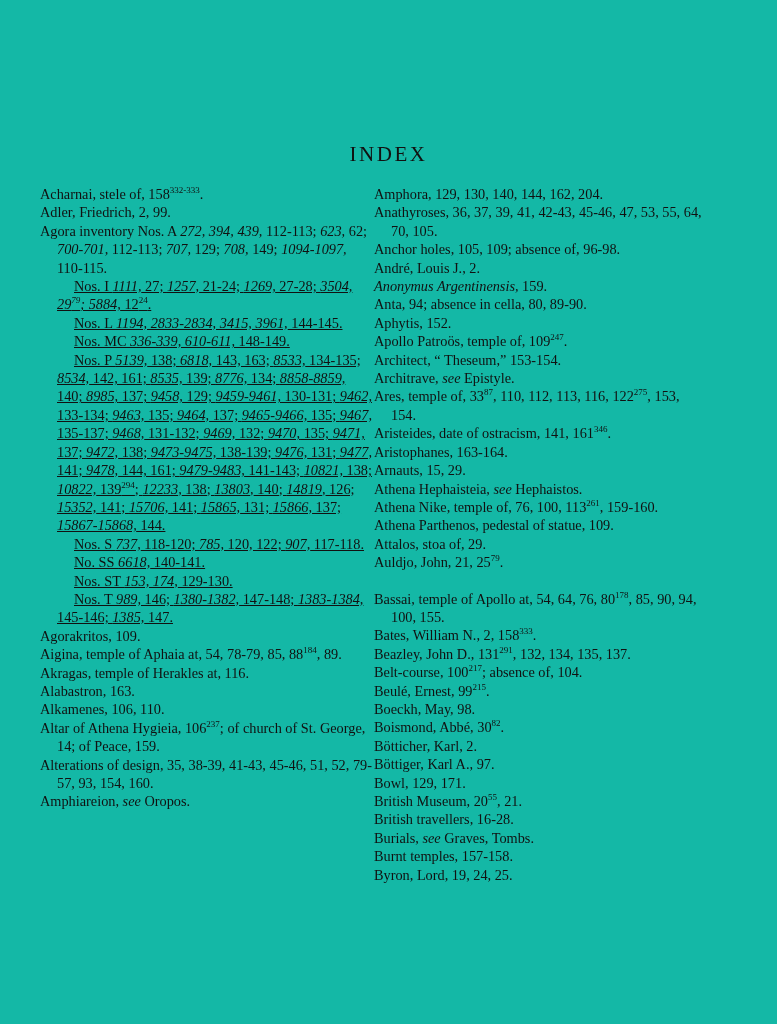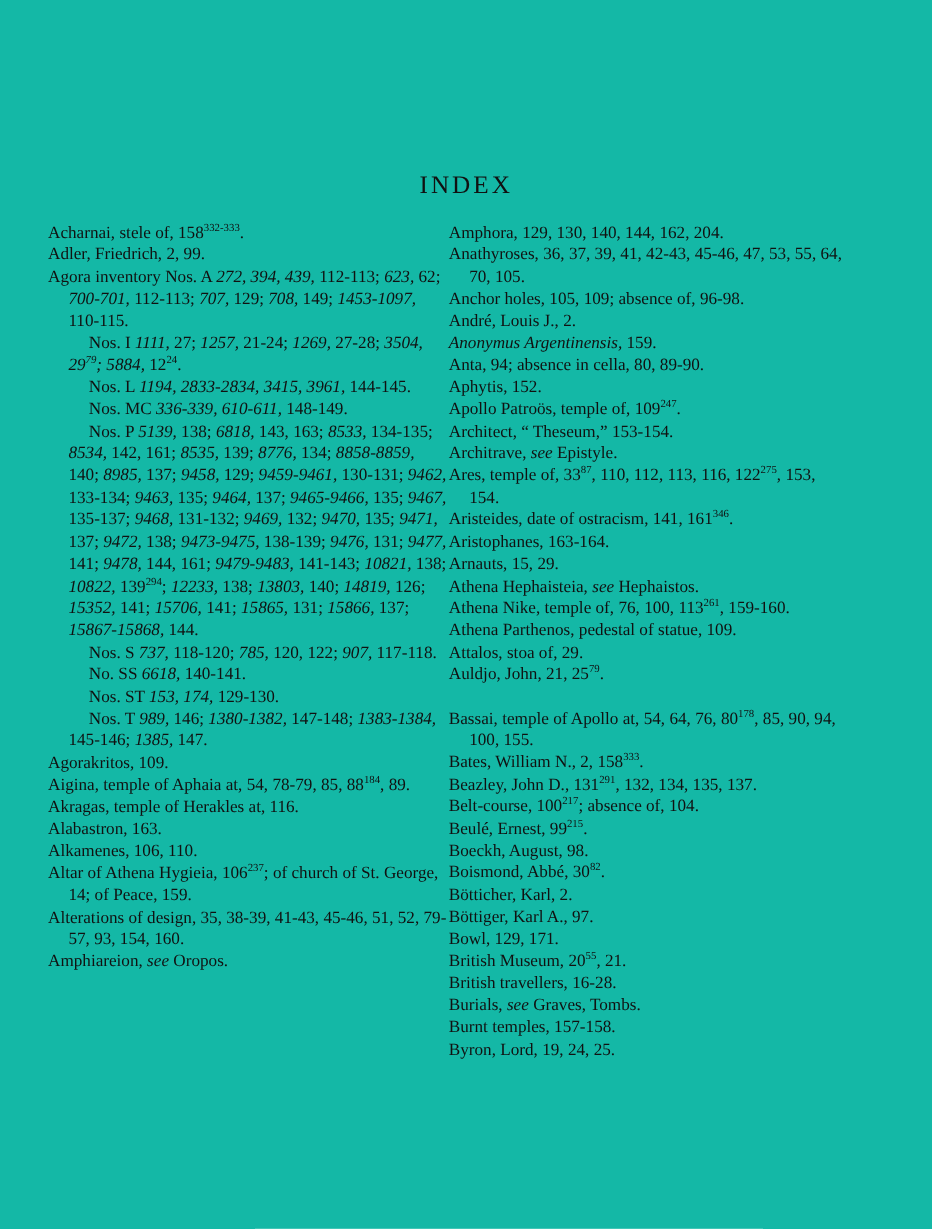--- a/index.html
+++ b/index.html
@@ -48,20 +48,21 @@
   .entry {
     margin: 0 0 0 0;
     padding: 0;
     text-indent: 0;
     padding-left: 17px;
     text-indent: -17px;
   }
   .entry.indent1 {
     padding-left: 17px;
     text-indent: 17px;
+    text-decoration: underline;
   }
   .gap {
     height: 18px;
   }
   i { font-style: italic; }
   sup {
     font-size: 9px;
     vertical-align: super;
     line-height: 0;
   }
@@ -70,21 +71,21 @@
 <body>
 
 <div class="page">
 
   <div class="page-title">INDEX</div>
 
   <div class="columns">
     <div class="col" id="col-left">
         <p class="entry">Acharnai, stele of, 158<sup>332-333</sup>.</p>
         <p class="entry">Adler, Friedrich, 2, 99.</p>
-        <p class="entry">Agora inventory Nos. A <i>272, 394, 439,</i> 112-113; <i>623,</i> 62; <i>700-701,</i> 112-113; <i>707,</i> 129; <i>708,</i> 149; <i>1453-1097,</i> 110-115.</p>
+        <p class="entry">Agora inventory Nos. A <i>272, 394, 439,</i> 112-113; <i>623,</i> 62; <i>700-701,</i> 112-113; <i>707,</i> 129; <i>708,</i> 149; <i>1094-1097,</i> 110-115.</p>
         <p class="entry indent1">Nos. I <i>1111,</i> 27; <i>1257,</i> 21-24; <i>1269,</i> 27-28; <i>3504, 29<sup>79</sup>; 5884,</i> 12<sup>24</sup>.</p>
         <p class="entry indent1">Nos. L <i>1194, 2833-2834, 3415, 3961,</i> 144-145.</p>
         <p class="entry indent1">Nos. MC <i>336-339, 610-611,</i> 148-149.</p>
         <p class="entry indent1">Nos. P <i>5139,</i> 138; <i>6818,</i> 143, 163; <i>8533,</i> 134-135; <i>8534,</i> 142, 161; <i>8535,</i> 139; <i>8776,</i> 134; <i>8858-8859,</i> 140; <i>8985,</i> 137; <i>9458,</i> 129; <i>9459-9461,</i> 130-131; <i>9462,</i> 133-134; <i>9463,</i> 135; <i>9464,</i> 137; <i>9465-9466,</i> 135; <i>9467,</i> 135-137; <i>9468,</i> 131-132; <i>9469,</i> 132; <i>9470,</i> 135; <i>9471,</i> 137; <i>9472,</i> 138; <i>9473-9475,</i> 138-139; <i>9476,</i> 131; <i>9477,</i> 141; <i>9478,</i> 144, 161; <i>9479-9483,</i> 141-143; <i>10821,</i> 138; <i>10822,</i> 139<sup>294</sup>; <i>12233,</i> 138; <i>13803,</i> 140; <i>14819,</i> 126; <i>15352,</i> 141; <i>15706,</i> 141; <i>15865,</i> 131; <i>15866,</i> 137; <i>15867-15868,</i> 144.</p>
         <p class="entry indent1">Nos. S <i>737,</i> 118-120; <i>785,</i> 120, 122; <i>907,</i> 117-118.</p>
         <p class="entry indent1">No. SS <i>6618,</i> 140-141.</p>
         <p class="entry indent1">Nos. ST <i>153, 174,</i> 129-130.</p>
         <p class="entry indent1">Nos. T <i>989,</i> 146; <i>1380-1382,</i> 147-148; <i>1383-1384,</i> 145-146; <i>1385,</i> 147.</p>
         <p class="entry">Agorakritos, 109.</p>
         <p class="entry">Aigina, temple of Aphaia at, 54, 78-79, 85, 88<sup>184</sup>, 89.</p>
@@ -114,21 +115,21 @@
         <p class="entry">Athena Nike, temple of, 76, 100, 113<sup>261</sup>, 159-160.</p>
         <p class="entry">Athena Parthenos, pedestal of statue, 109.</p>
         <p class="entry">Attalos, stoa of, 29.</p>
         <p class="entry">Auldjo, John, 21, 25<sup>79</sup>.</p>
         <div class="gap"></div>
         <p class="entry">Bassai, temple of Apollo at, 54, 64, 76, 80<sup>178</sup>, 85, 90, 94, 100, 155.</p>
         <p class="entry">Bates, William N., 2, 158<sup>333</sup>.</p>
         <p class="entry">Beazley, John D., 131<sup>291</sup>, 132, 134, 135, 137.</p>
         <p class="entry">Belt-course, 100<sup>217</sup>; absence of, 104.</p>
         <p class="entry">Beulé, Ernest, 99<sup>215</sup>.</p>
-        <p class="entry">Boeckh, August, 98.</p>
+        <p class="entry">Boeckh, May, 98.</p>
         <p class="entry">Boismond, Abbé, 30<sup>82</sup>.</p>
         <p class="entry">Bötticher, Karl, 2.</p>
         <p class="entry">Böttiger, Karl A., 97.</p>
         <p class="entry">Bowl, 129, 171.</p>
         <p class="entry">British Museum, 20<sup>55</sup>, 21.</p>
         <p class="entry">British travellers, 16-28.</p>
         <p class="entry">Burials, <i>see</i> Graves, Tombs.</p>
         <p class="entry">Burnt temples, 157-158.</p>
         <p class="entry">Byron, Lord, 19, 24, 25.</p>
       </div>

